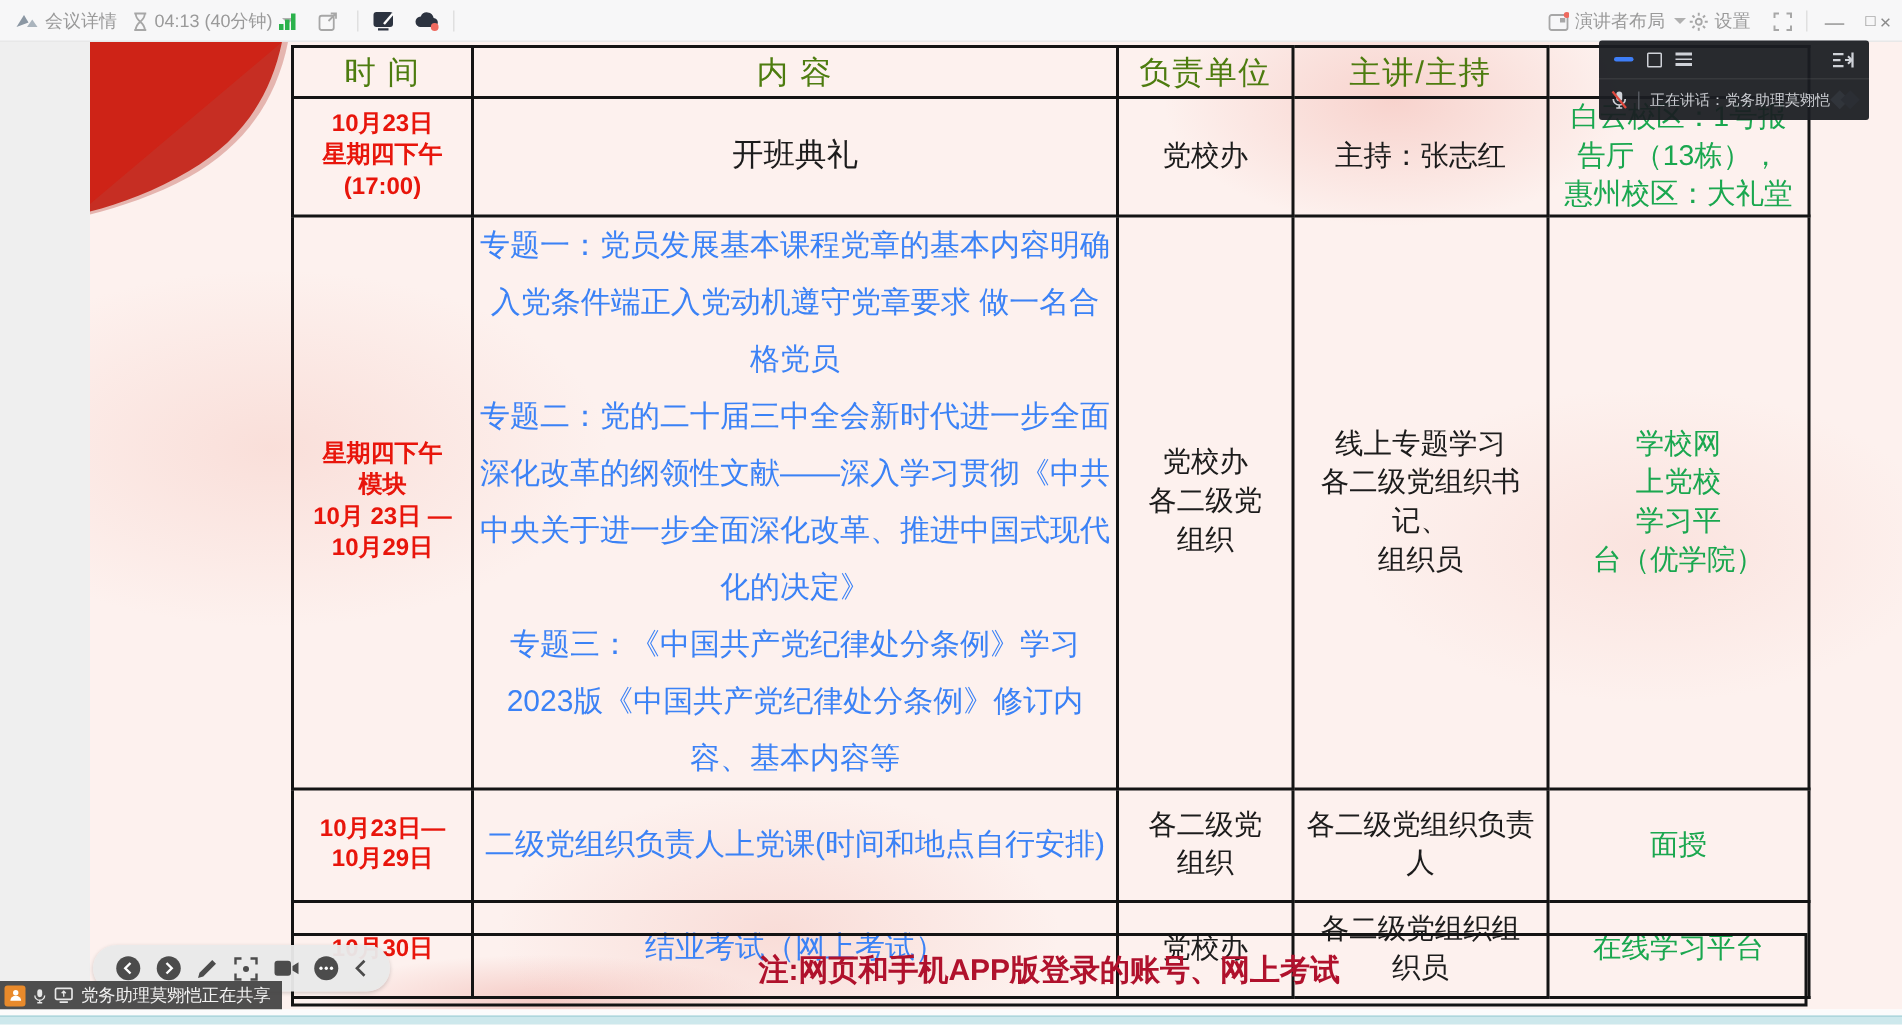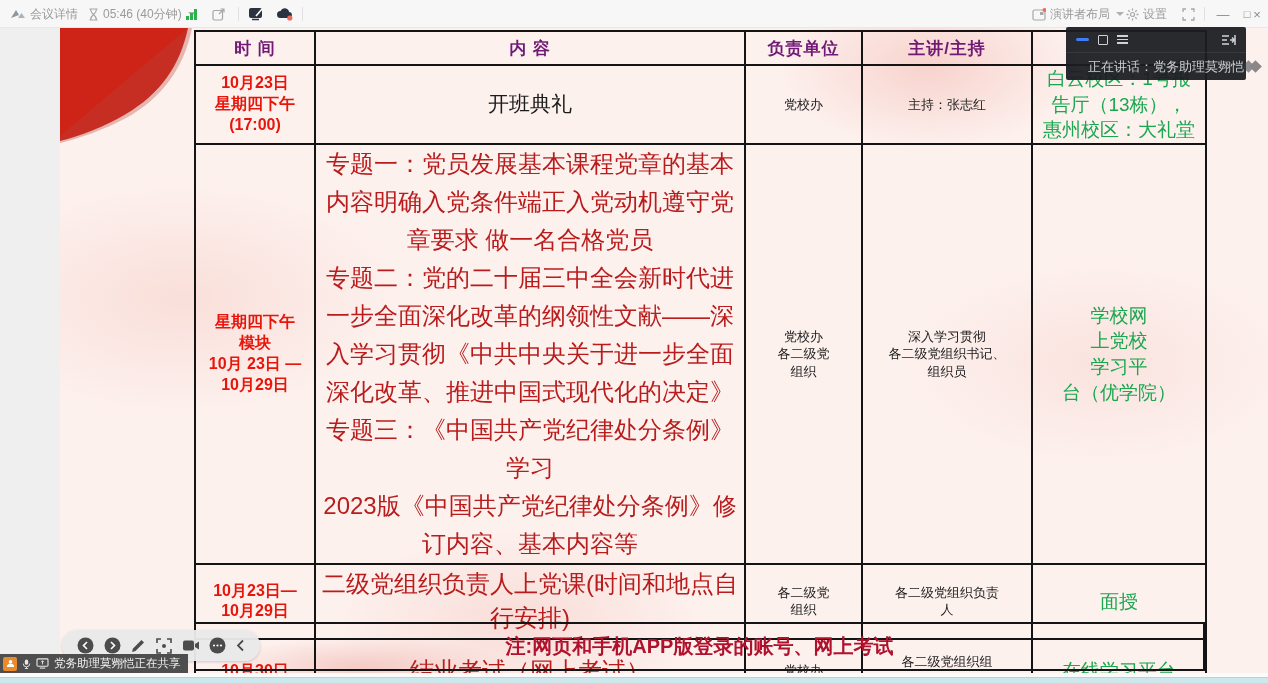--- a/index.html
+++ b/index.html
@@ -28,43 +28,43 @@
       radial-gradient(280px 150px at 86% 52%, rgba(247,210,203,.45), transparent 70%),
       radial-gradient(260px 130px at 38% 92%, rgba(242,190,182,.4), transparent 72%),
       radial-gradient(200px 40px at 25% 99%, rgba(224,104,92,.28), transparent 75%),
       #fdf1ee; }
   #bottom-gap { position:absolute; left:0; top:673px; width:1268px; height:4px; background:#fbfbfb; }
   #bottom-strip { position:absolute; left:0; top:677px; width:1268px; height:6px; background:#cde8ec; border-top:1px solid #aed6dc; }
 
   
   #schedule { position:absolute; left:194px; top:30px; border-collapse:collapse; table-layout:fixed; }
   #schedule td, #schedule th { border:2px solid #141414; padding:0 4px; vertical-align:middle; text-align:center; overflow:hidden; }
-  #schedule th { font-size:17px; font-weight:bold; color:#701a75; letter-spacing:1px; }
+  #schedule th { font-size:21px; font-weight:normal; color:#4d7c0f; letter-spacing:1px; }
   .cell-red { color:var(--red,#e8150b); font-weight:bold; font-size:16px; line-height:1.3; white-space:pre-line; }
   .cell-green { color:var(--green,#1aa74f); font-size:19px; line-height:1.35; white-space:pre-line; }
-  .cell-black { color:#1c1c1c; font-size:13px; line-height:1.35; white-space:pre-line; }
-  .cell-content { text-align:left; color:#b91c1c; font-size:24px; line-height:1.45; padding-left:7px; padding-right:2px; white-space:pre-line; }
+  .cell-black { color:#1c1c1c; font-size:19px; line-height:1.35; white-space:pre-line; }
+  .cell-content { text-align:left; color:#3b82f6; font-size:20px; line-height:1.45; padding-left:7px; padding-right:2px; white-space:pre-line; }
   .cell-content.big { line-height:38px; }
 
   
   #note-box { position:absolute; left:194px; top:622px; width:1011px; height:49px;
     border:2px solid #141414; display:flex; align-items:center; justify-content:center; }
   #note-box span { color:var(--note,#b0112c); font-size:20px; font-weight:bold; }
 
   
   #video-panel { position:absolute; left:1066px; top:27px; width:180px; height:53px;
     background:rgba(27,29,34,.94); border-radius:2px; color:#d6d8dc; }
   #vp-row1 { position:absolute; left:0; top:0; width:100%; height:25px; display:flex; align-items:center; gap:9px; padding:0 10px; }
   .vp-dash { width:13px; height:3px; border-radius:2px; background:var(--blue,#3e7ef7); }
   .vp-square { width:10px; height:10px; border:1.5px solid #cfd2d8; border-radius:1px; }
   .vp-burger b { display:block; width:11px; height:1.5px; background:#cfd2d8; margin:2px 0; }
   .vp-collapse { margin-left:auto; }
   #vp-row2 { position:absolute; left:0; top:25px; width:100%; height:28px; display:flex; align-items:center; padding:0 8px; border-top:1px solid rgba(255,255,255,.07); }
   #vp-row2 .sep { width:1px; height:12px; background:#55585f; margin:0 7px; }
-  #speaking-text { font-size:13px; color:#cbcdd2; white-space:nowrap; }
+  #speaking-text { font-size:10px; color:#cbcdd2; white-space:nowrap; }
   .watermark { margin-left:auto; display:flex; gap:2px; opacity:.55; }
   .watermark i { width:9px; height:9px; background:#3a3e47; transform:rotate(45deg); display:block; }
   .watermark i:last-child { margin-left:-4px; background:#2e323a; }
 
   
   #anno-bar { position:absolute; left:62px; top:630px; width:198px; height:31px;
     background:rgba(233,233,233,.96); border-radius:16px; display:flex; align-items:center; justify-content:space-around; padding:0 10px; box-shadow:0 1px 3px rgba(0,0,0,.18); }
   #anno-bar svg { display:block; }
 
   
@@ -81,21 +81,21 @@
     <svg width="16" height="12" viewBox="0 0 16 12">
         <path d="M1 10 L6 2 L9 7 Z" fill="#8b97a3"></path>
         <path d="M8 10 L11.5 5 L15 10 Z" fill="#aab4bd"></path>
       </svg>
     <span>会议详情</span>
   </div>
   <div class="tb-item" style="left:88px;">
     <svg width="11" height="13" viewBox="0 0 11 13">
         <path d="M1.5 1 h8 M1.5 12 h8 M2.5 1 c0 6 6 5 6 11 M8.5 1 c0 6-6 5-6 11" stroke="#a7a7a7" stroke-width="1.2" fill="none"></path>
       </svg>
-    <span>05:46 (40分钟)</span>
+    <span>04:13 (40分钟)</span>
     <i class="caret-down"></i>
   </div>
   <div class="tb-item" style="left:186px;">
     <span class="sigbars">
         <i style="height:4px"></i>
         <i style="height:7px"></i>
         <i style="height:11px"></i>
       </span>
   </div>
   <div class="tb-item" style="left:212px;">
@@ -189,21 +189,21 @@
 模块
 10月 23日 —
 10月29日</td>
     <td class="cell-content big">专题一：党员发展基本课程党章的基本内容明确入党条件端正入党动机遵守党章要求 做一名合格党员
 专题二：党的二十届三中全会新时代进一步全面深化改革的纲领性文献——深入学习贯彻《中共中央关于进一步全面深化改革、推进中国式现代化的决定》
 专题三：《中国共产党纪律处分条例》学习
 2023版《中国共产党纪律处分条例》修订内容、基本内容等</td>
     <td class="cell-black">党校办
 各二级党
 组织</td>
-    <td class="cell-black">深入学习贯彻
+    <td class="cell-black">线上专题学习
 各二级党组织书记、
 组织员</td>
     <td class="cell-green">学校网
 上党校
 学习平
 台（优学院）</td>
   </tr>
   <tr style="height:75px">
     <td class="cell-red">10月23日—
 10月29日</td>

